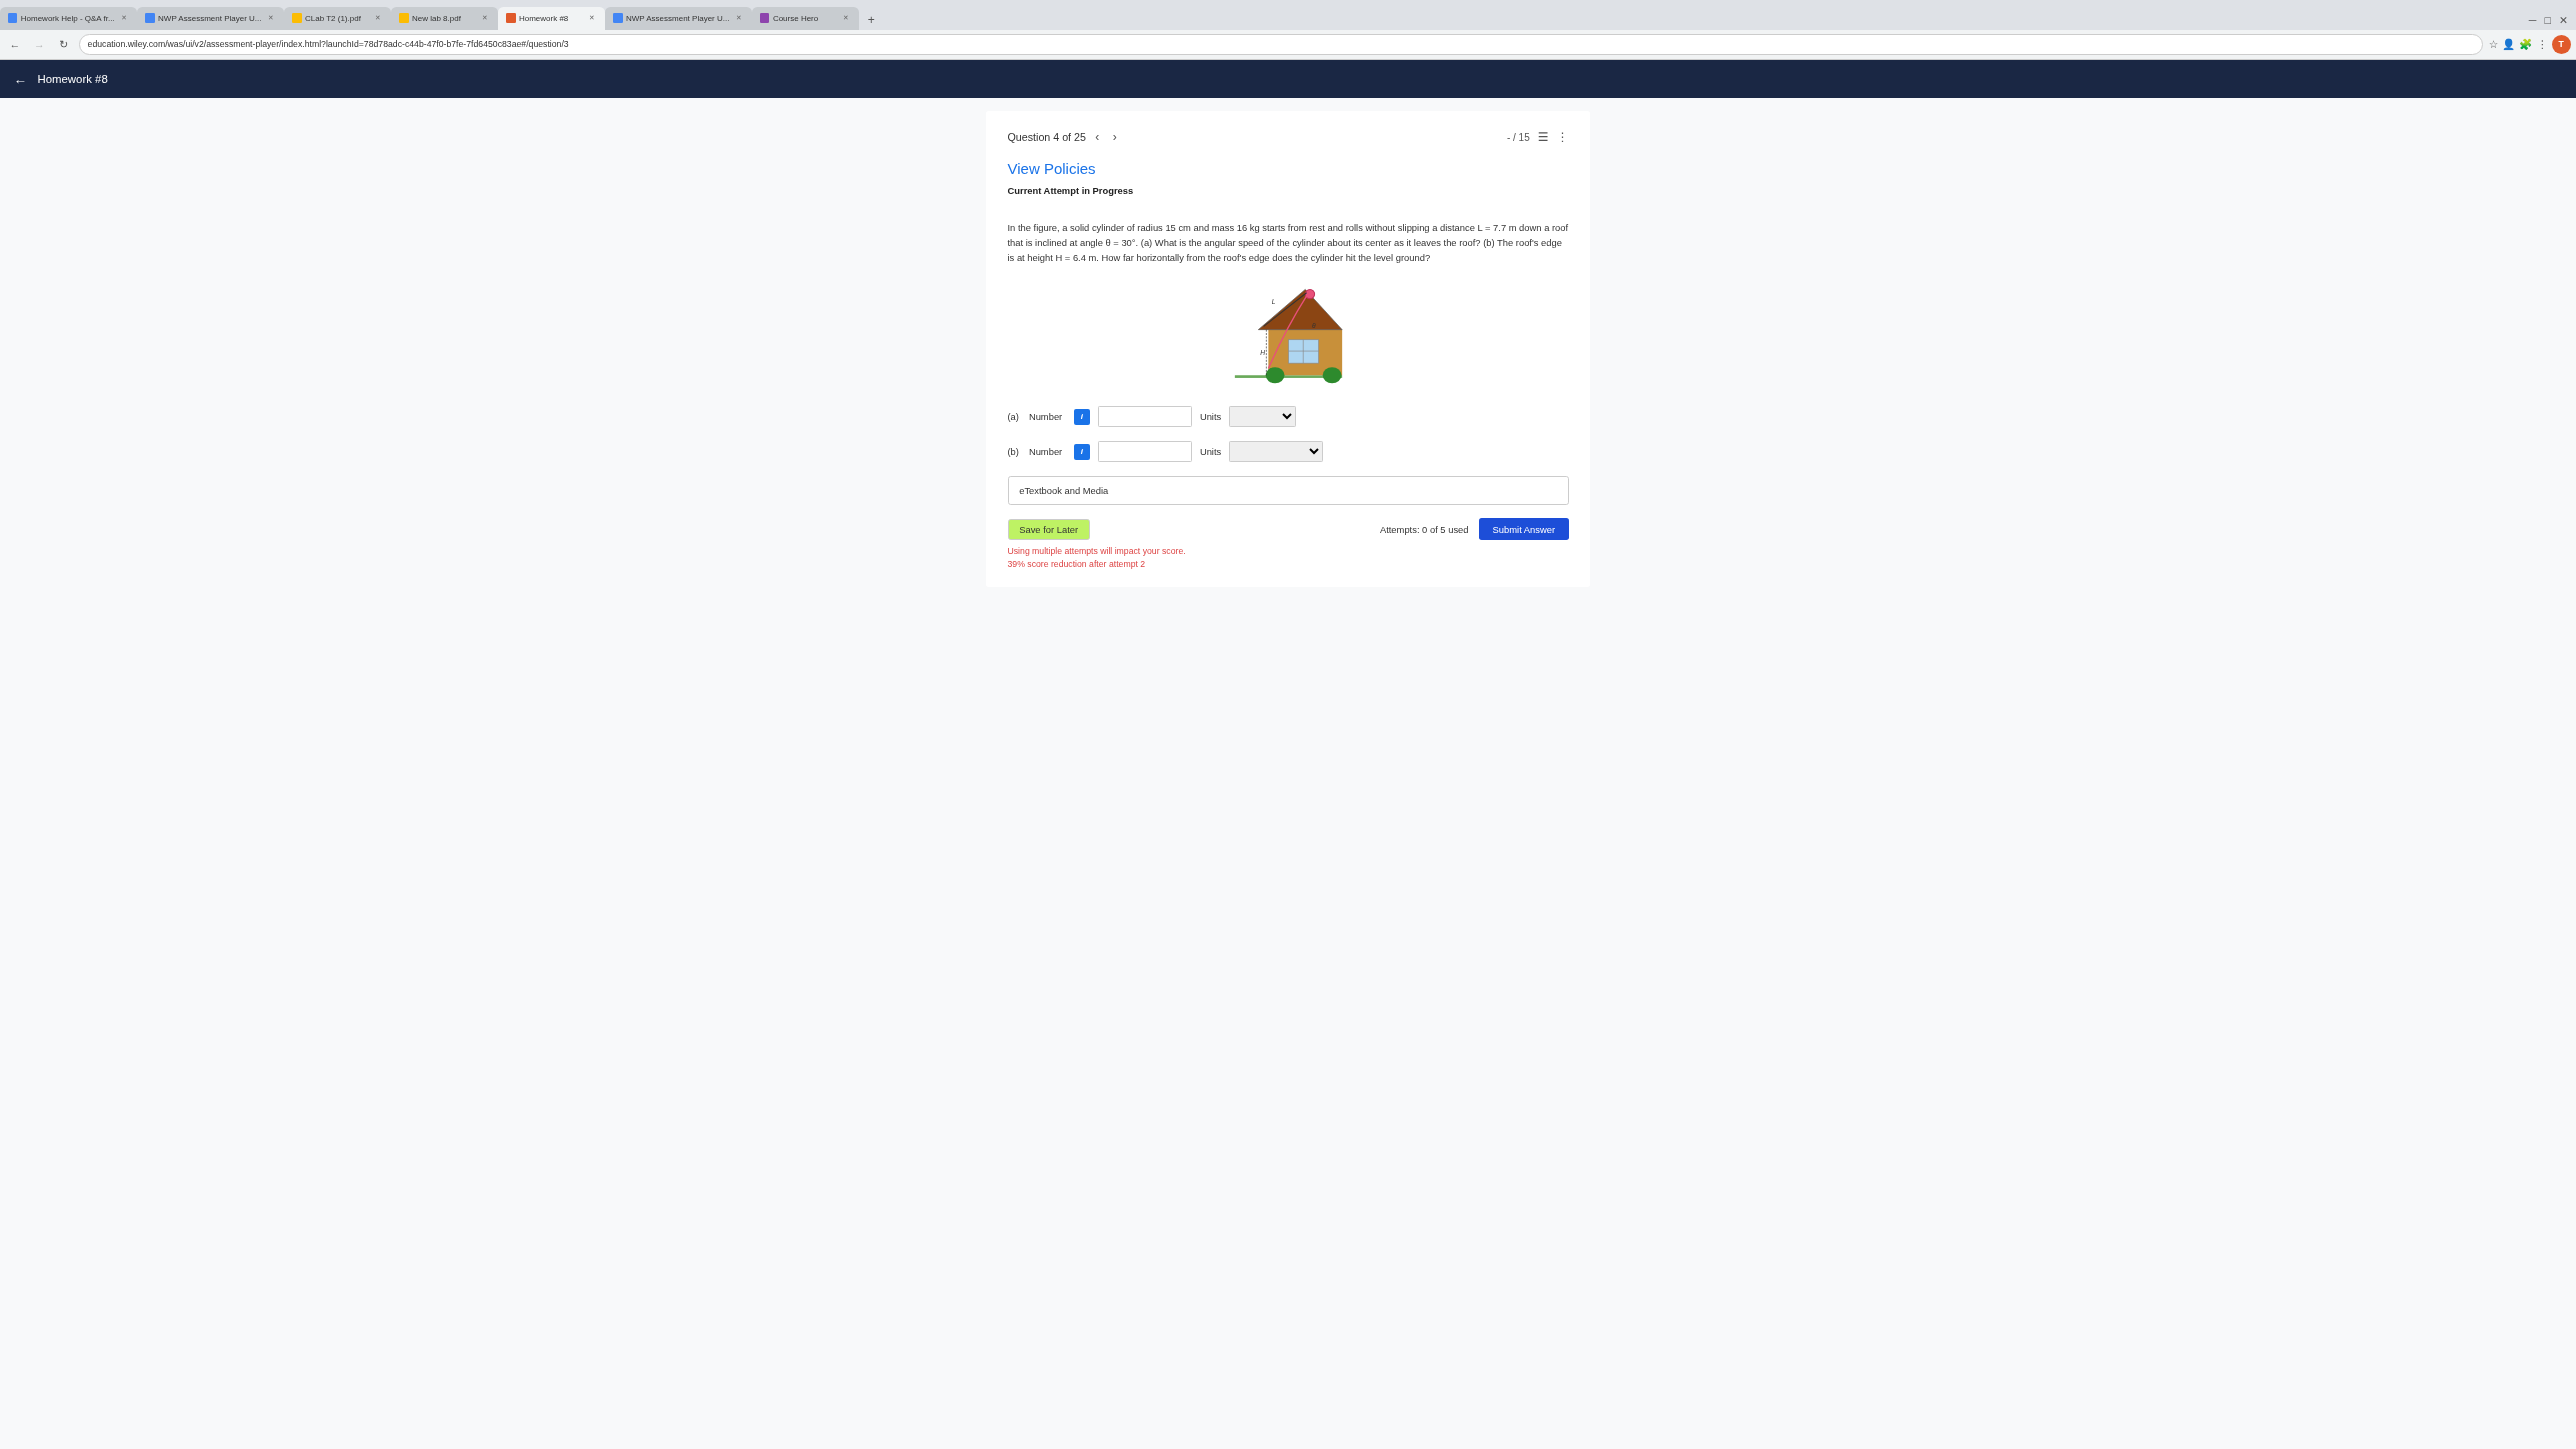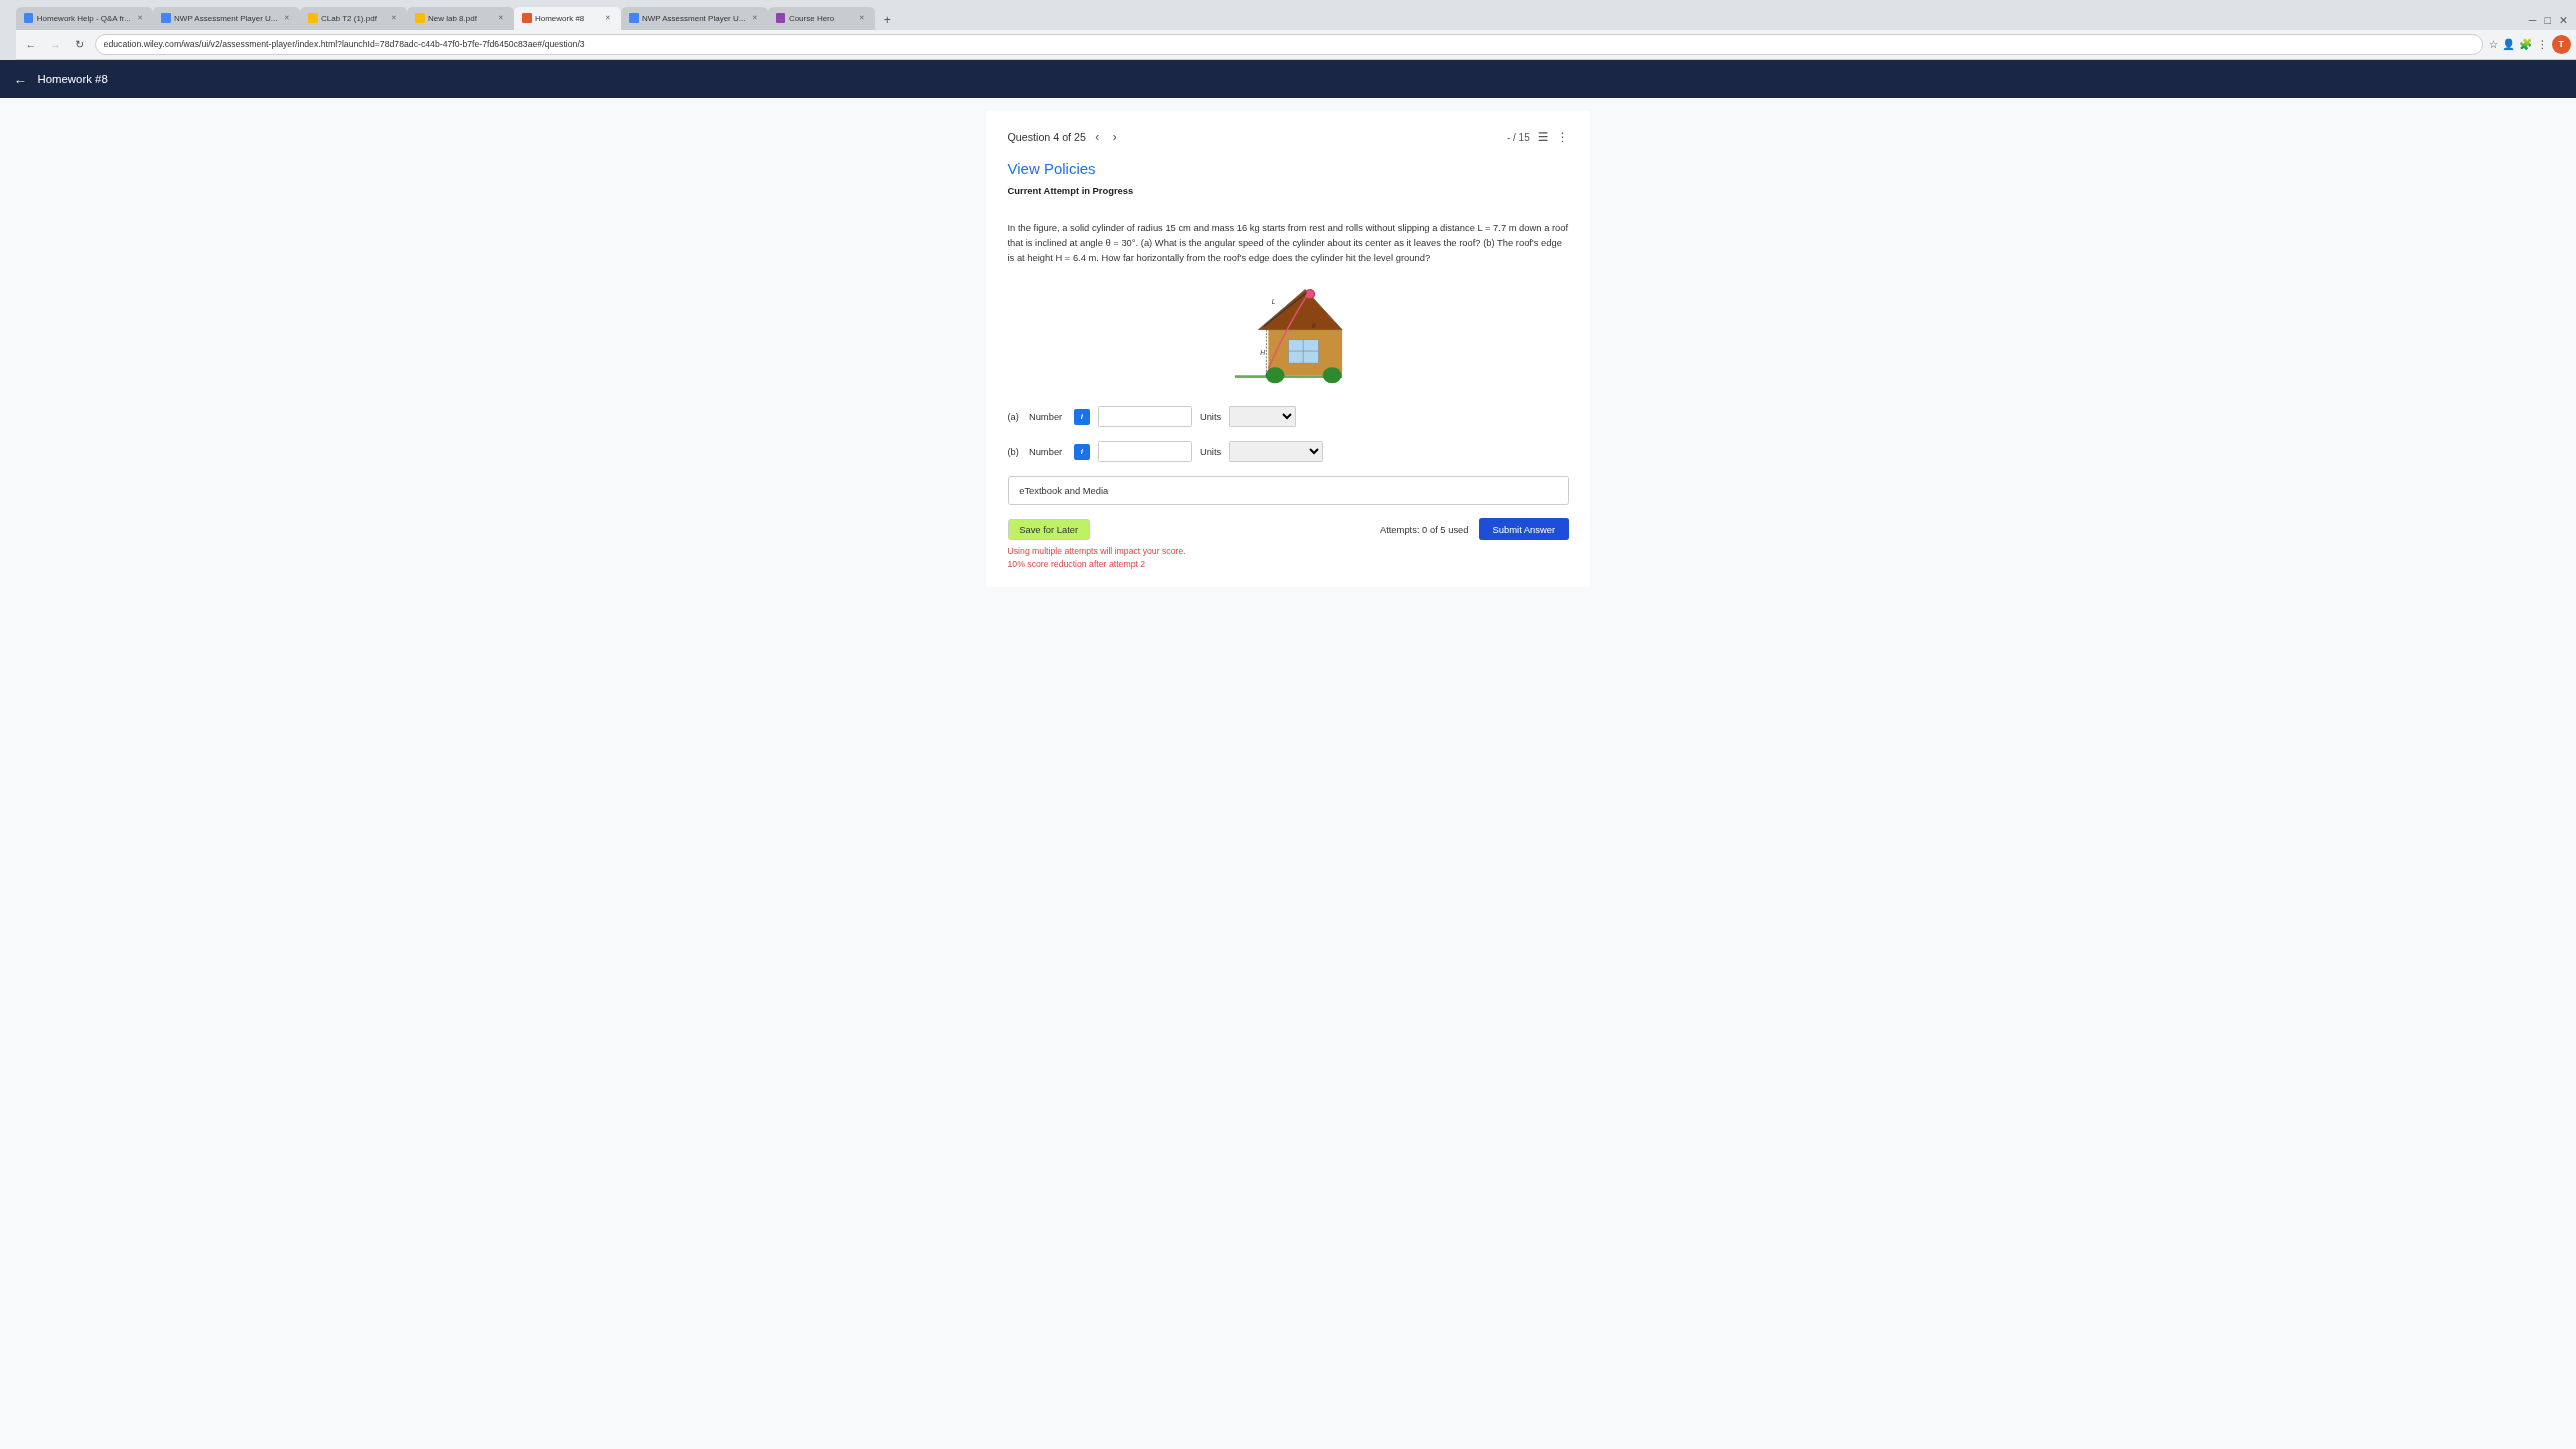--- a/index.html
+++ b/index.html
@@ -1,19 +1,19 @@
 <!DOCTYPE html>
 <html style="font-size:10.7px"><head>
   <meta charset="utf-8">
   <style>
     * { box-sizing: border-box; margin: 0; padding: 0; }
     body { font-family: Arial, sans-serif; font-size: 9.4px; background: #f1f3f4; }
 
     
-    .browser-chrome { background: #dee1e6; padding-left: 16px; }
+    .browser-chrome { background: #dee1e6; }
     .tab-bar { display: flex; align-items: flex-end; padding: 5.4px 0 0 0; height: 29.5px; background: #dee1e6; }
     .tab { display: flex; align-items: center; height: 23px; padding: 0 8px; border-radius: 5.4px 5.4px 0 0; font-size: 8px; max-width: 148px; min-width: 107px; cursor: pointer; position: relative; }
     .tab.active { background: #f1f3f4; }
     .tab:not(.active) { background: #c8ccd0; }
     .tab-favicon { width: 10.7px; height: 10.7px; margin-right: 4px; border-radius: 1.3px; flex-shrink: 0; }
     .tab-title { flex: 1; overflow: hidden; text-overflow: ellipsis; white-space: nowrap; font-size: 8px; color: #333; }
     .tab-close { width: 10.7px; height: 10.7px; display: flex; align-items: center; justify-content: center; border-radius: 50%; margin-left: 4px; cursor: pointer; font-size: 6.7px; color: #666; flex-shrink: 0; }
     .tab-new { width: 19px; height: 19px; display: flex; align-items: center; justify-content: center; font-size: 12px; color: #555; cursor: pointer; margin: 0 2.7px; }
     .tab-controls { display: flex; align-items: center; margin-left: auto; padding-right: 5.4px; gap: 2.7px; }
     .tab-controls button { background: none; border: none; font-size: 10.7px; cursor: pointer; color: #555; padding: 2.7px; }
@@ -263,18 +263,18 @@
       <button class="save-later-btn">Save for Later</button>
       <div class="submit-area">
         <span class="attempts-text">Attempts: 0 of 5 used</span>
         <button class="submit-btn">Submit Answer</button>
       </div>
     </div>
 
     
     <div class="warning-text">
       <div>Using multiple attempts will impact your score.</div>
-      <div>10% score reduction after attempt 2</div>
+      <div>39% score reduction after attempt 2</div>
     </div>
 
   </div>
 </div>
 
 
 </body></html>

